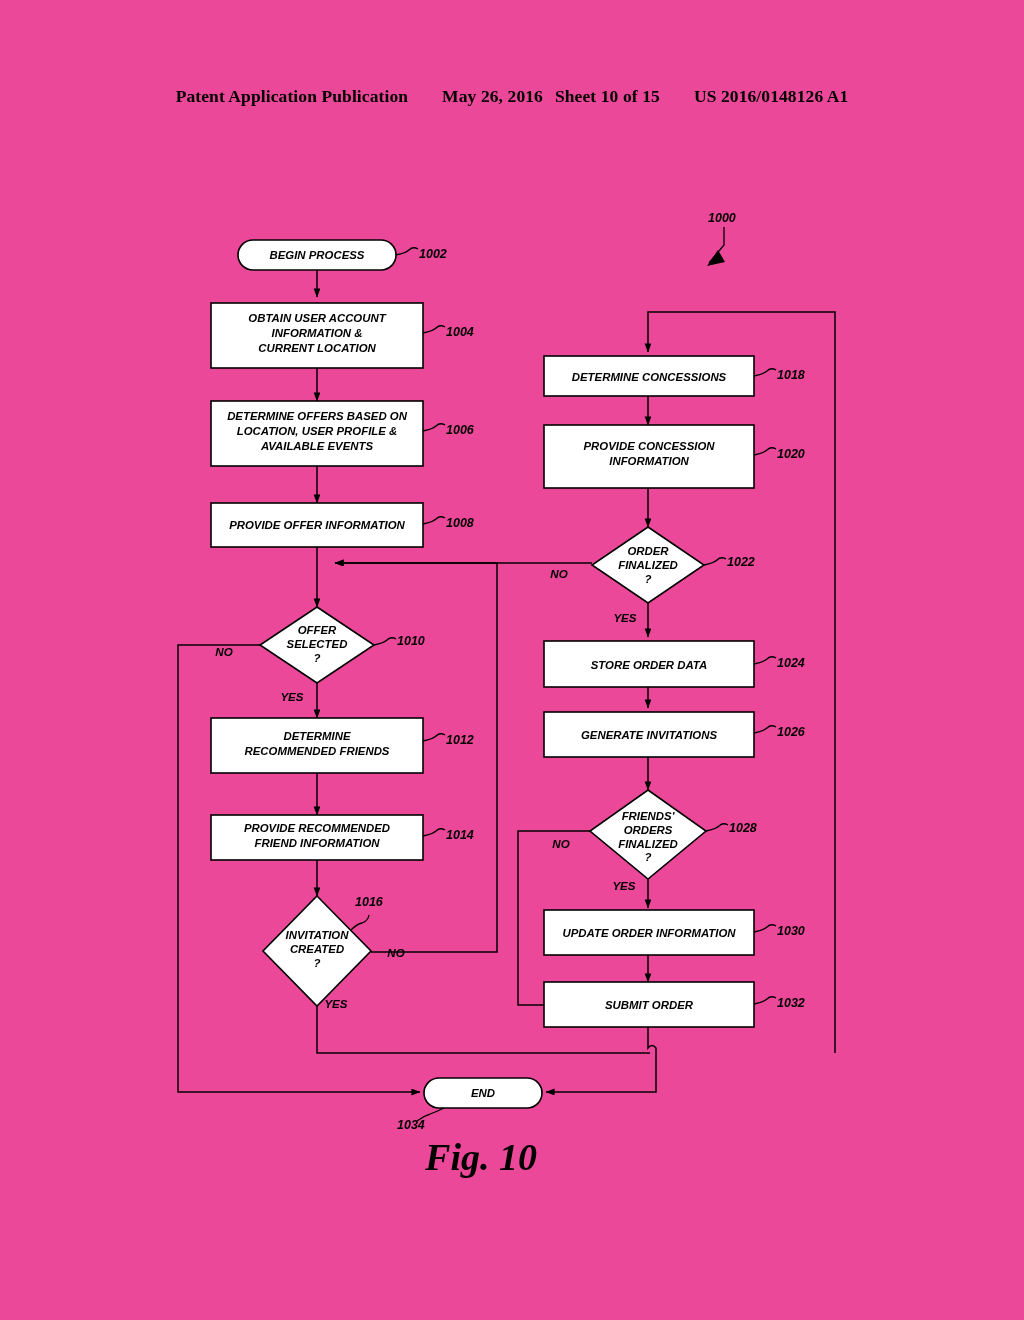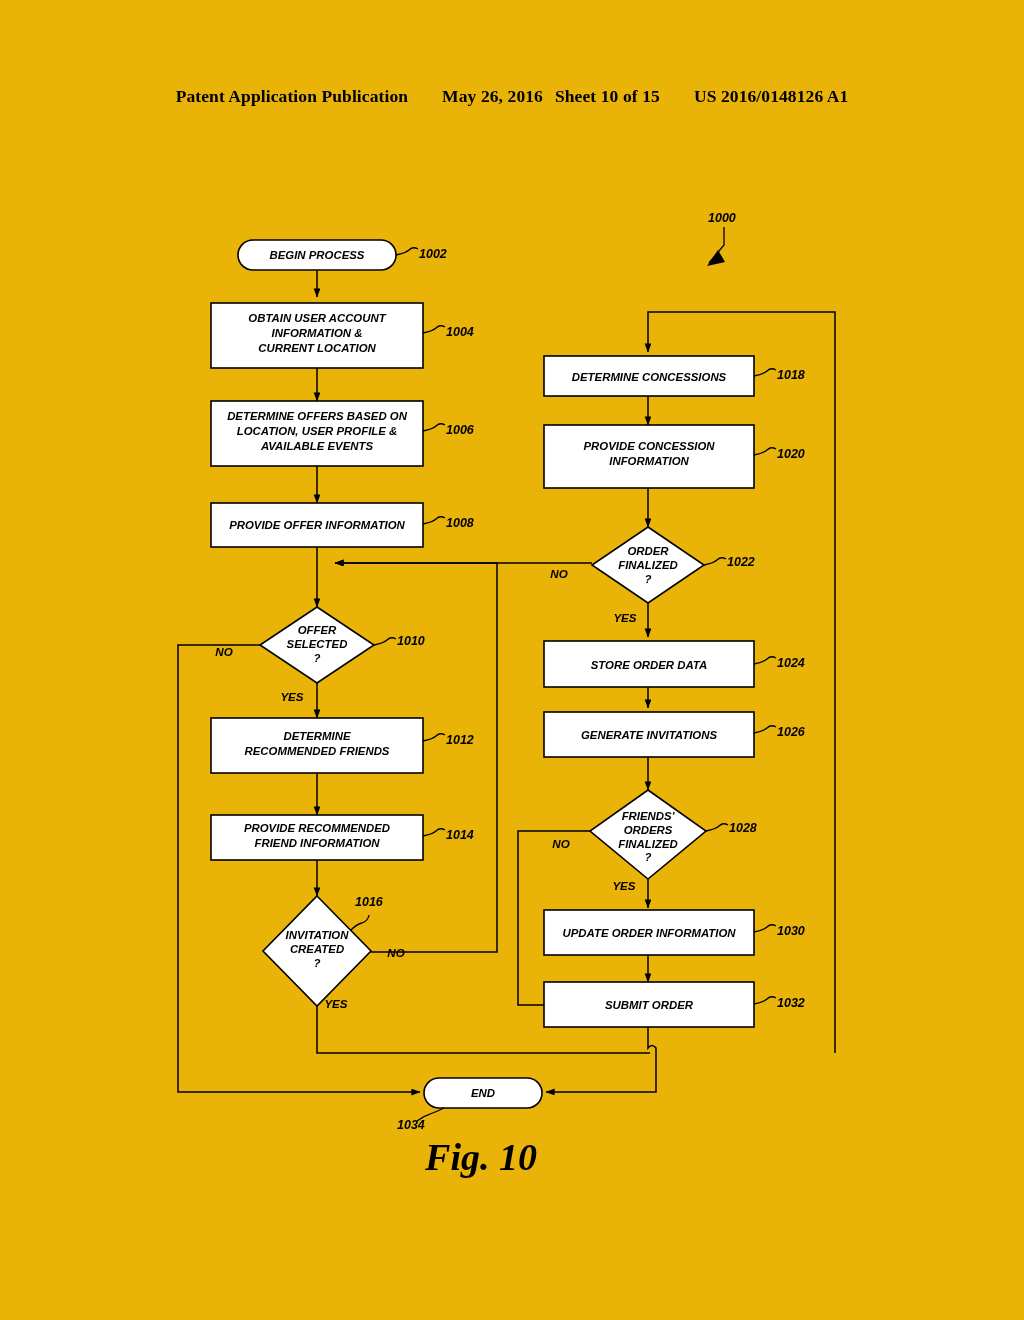--- a/index.html
+++ b/index.html
@@ -12,21 +12,21 @@
     height: 1320px;
     position: relative;
     font-family: "Liberation Sans", sans-serif;
     overflow: hidden;
   }
   #page {
     position: absolute;
     left: 0; top: 0;
     width: 1024px;
     height: 1320px;
-    background: #eab308;
+    background: #ec4899;
   }
   .hdr {
     position: absolute;
     top: 86px;
     left: 0;
     width: 1024px;
     text-align: center;
     font-family: "Liberation Serif", serif;
     font-weight: bold;
     font-size: 17.5px;

